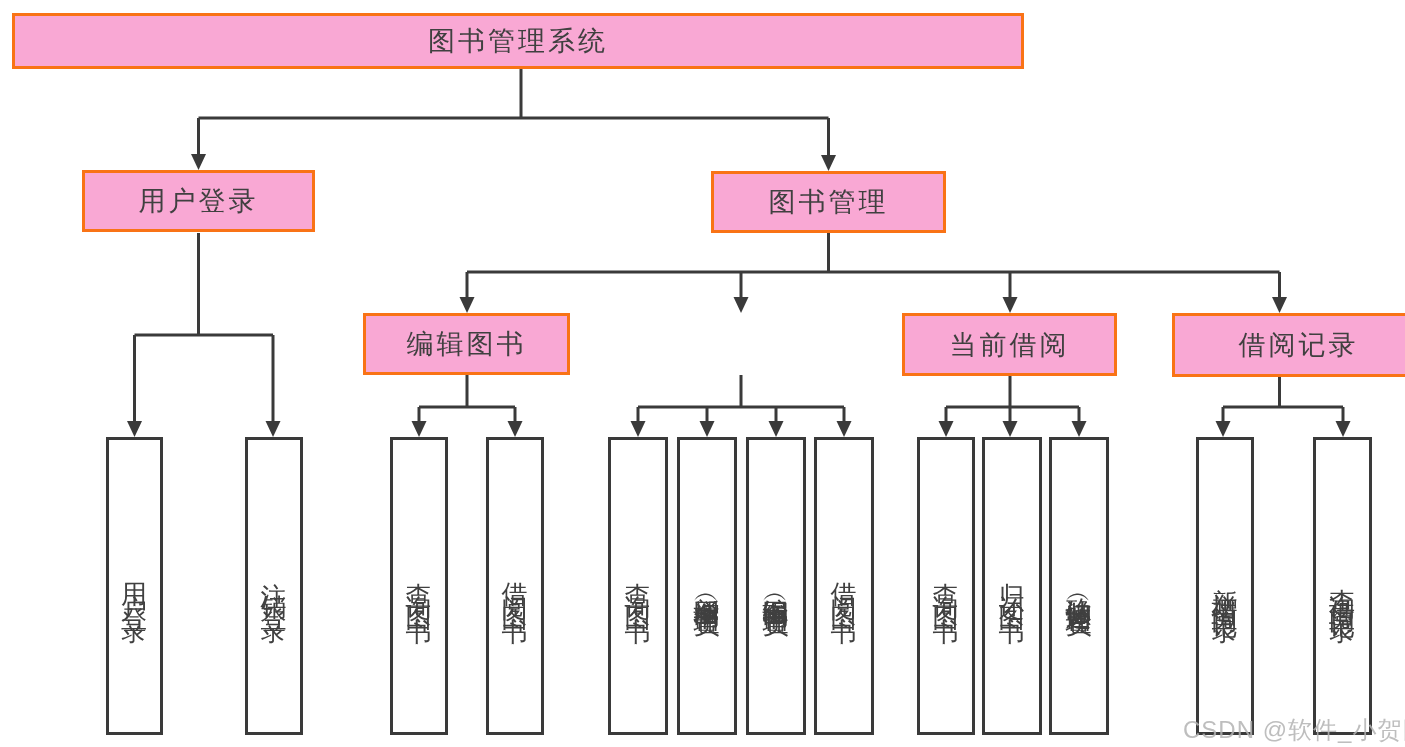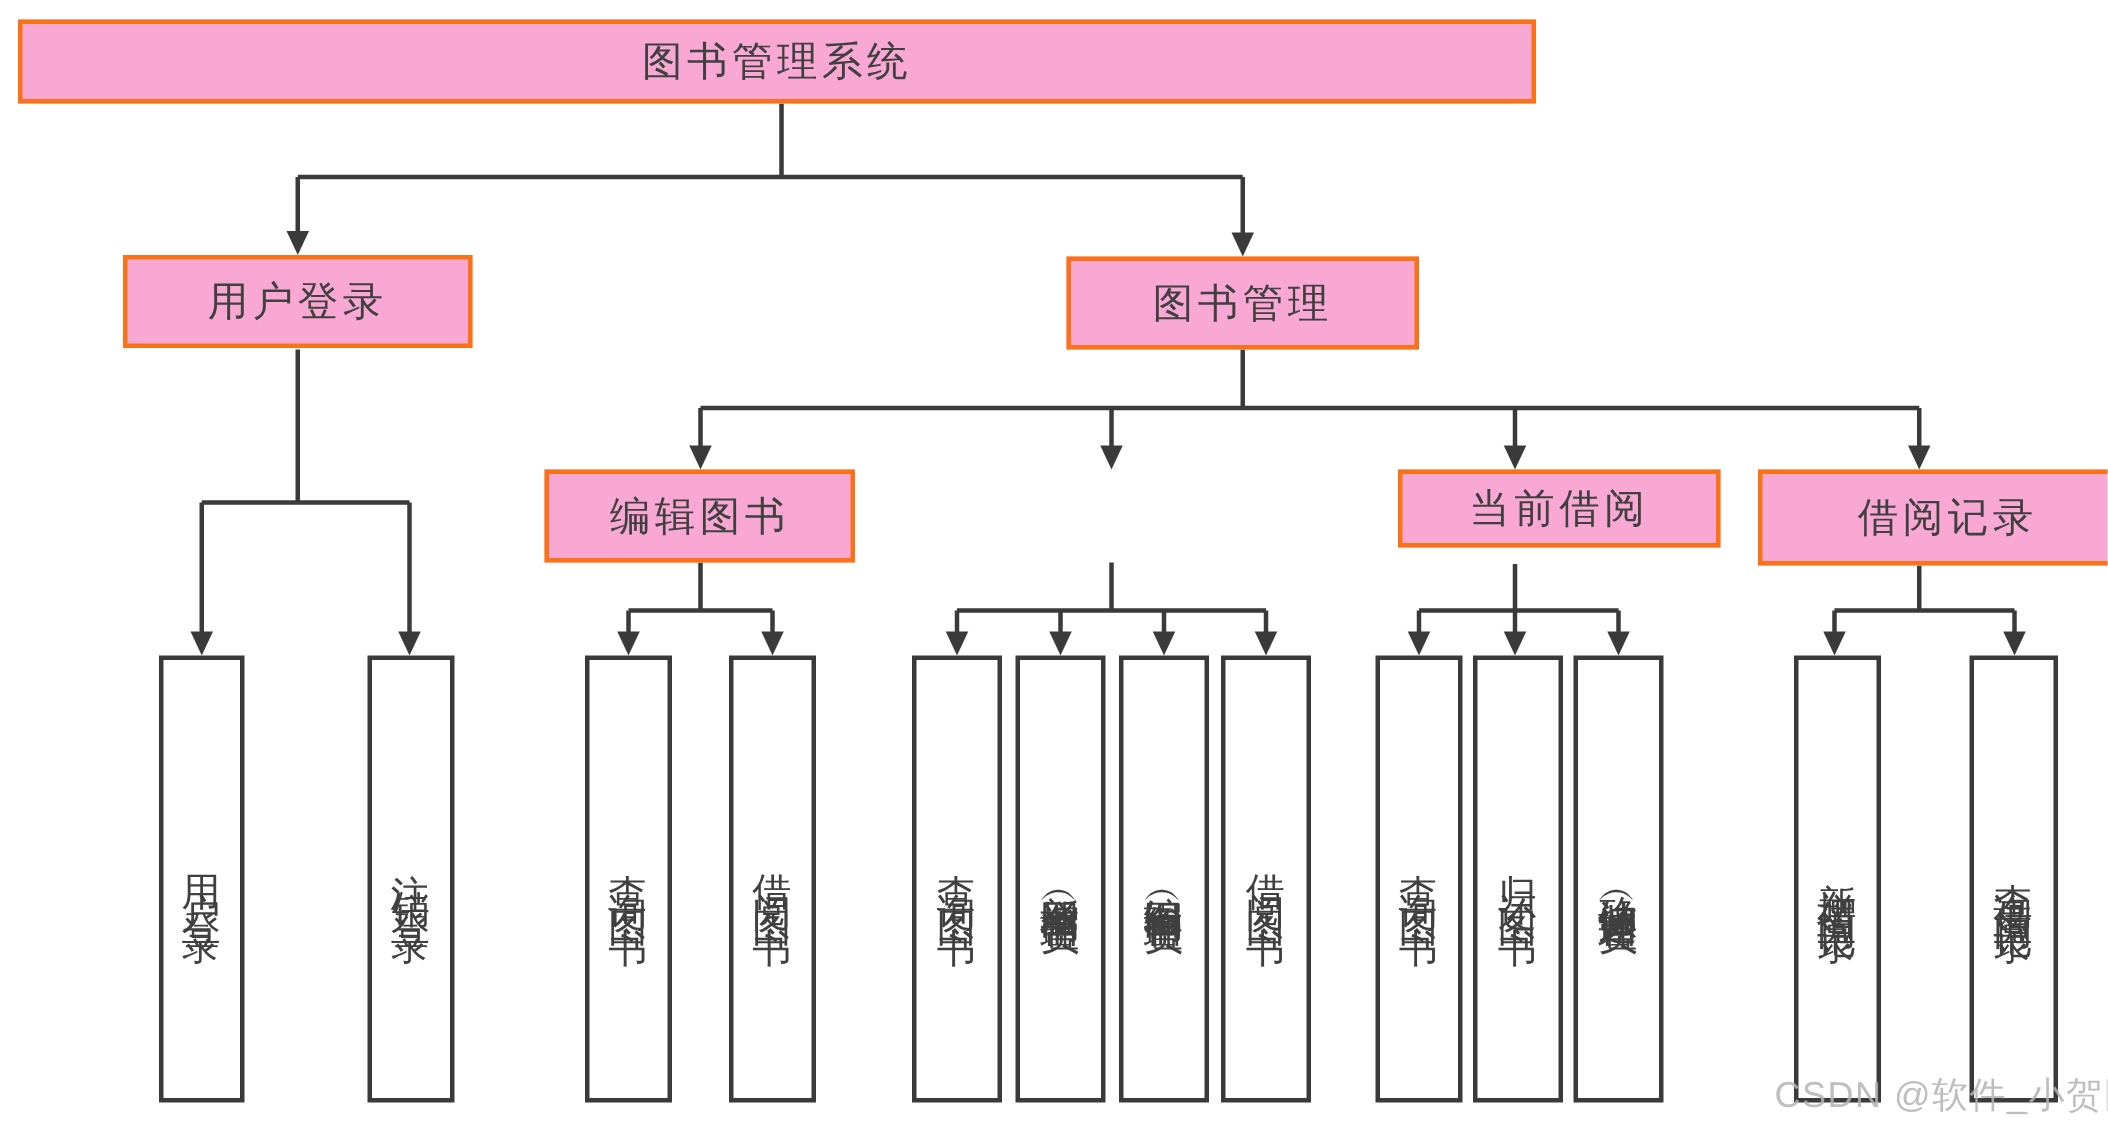--- a/index.html
+++ b/index.html
@@ -84,21 +84,21 @@
   <div class="hnode" style="left:82px;top:170px;width:233px;height:62px">
     <span>用户登录</span>
   </div>
   <div class="hnode" style="left:711px;top:171px;width:235px;height:62px">
     <span>图书管理</span>
   </div>
 
   <div class="hnode" style="left:363px;top:313px;width:207px;height:62px">
     <span>编辑图书</span>
   </div>
-  <div class="hnode" style="left:932px;top:313px;width:215px;height:52px">
+  <div class="hnode" style="left:902px;top:313px;width:215px;height:63px">
     <span>当前借阅</span>
   </div>
   <div class="hnode" style="left:1172px;top:313px;width:253px;height:64px">
     <span>借阅记录</span>
   </div>
 
   <div class="vnode" style="left:106px;top:437px;width:57px;height:298px">
     <span class="vtext ls-wide">用户登录</span>
   </div>
   <div class="vnode" style="left:245px;top:437px;width:58px;height:298px">

